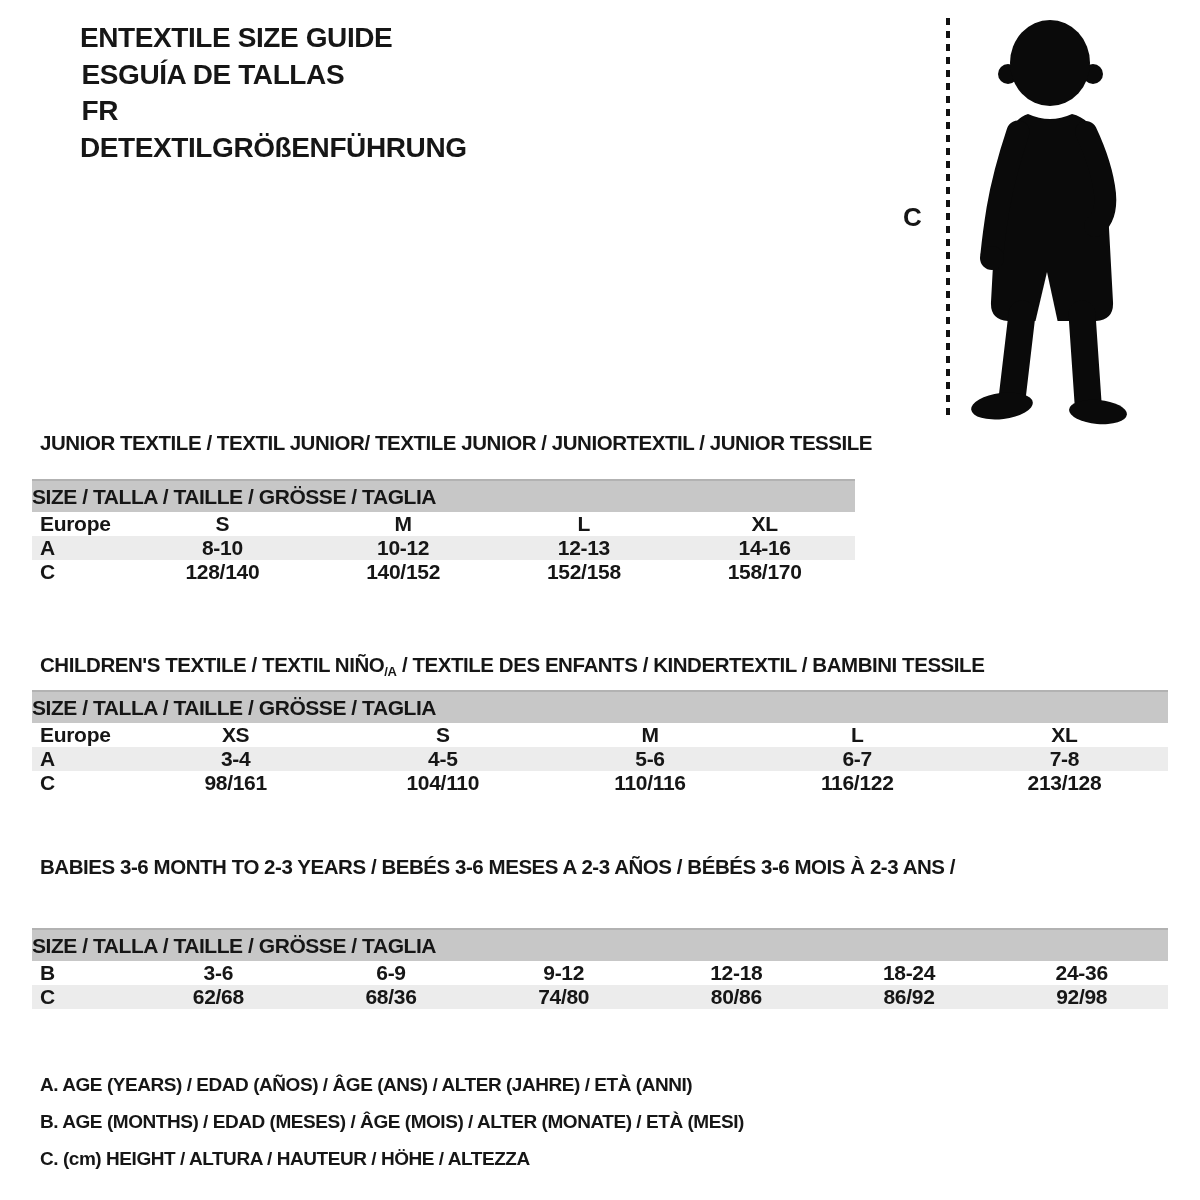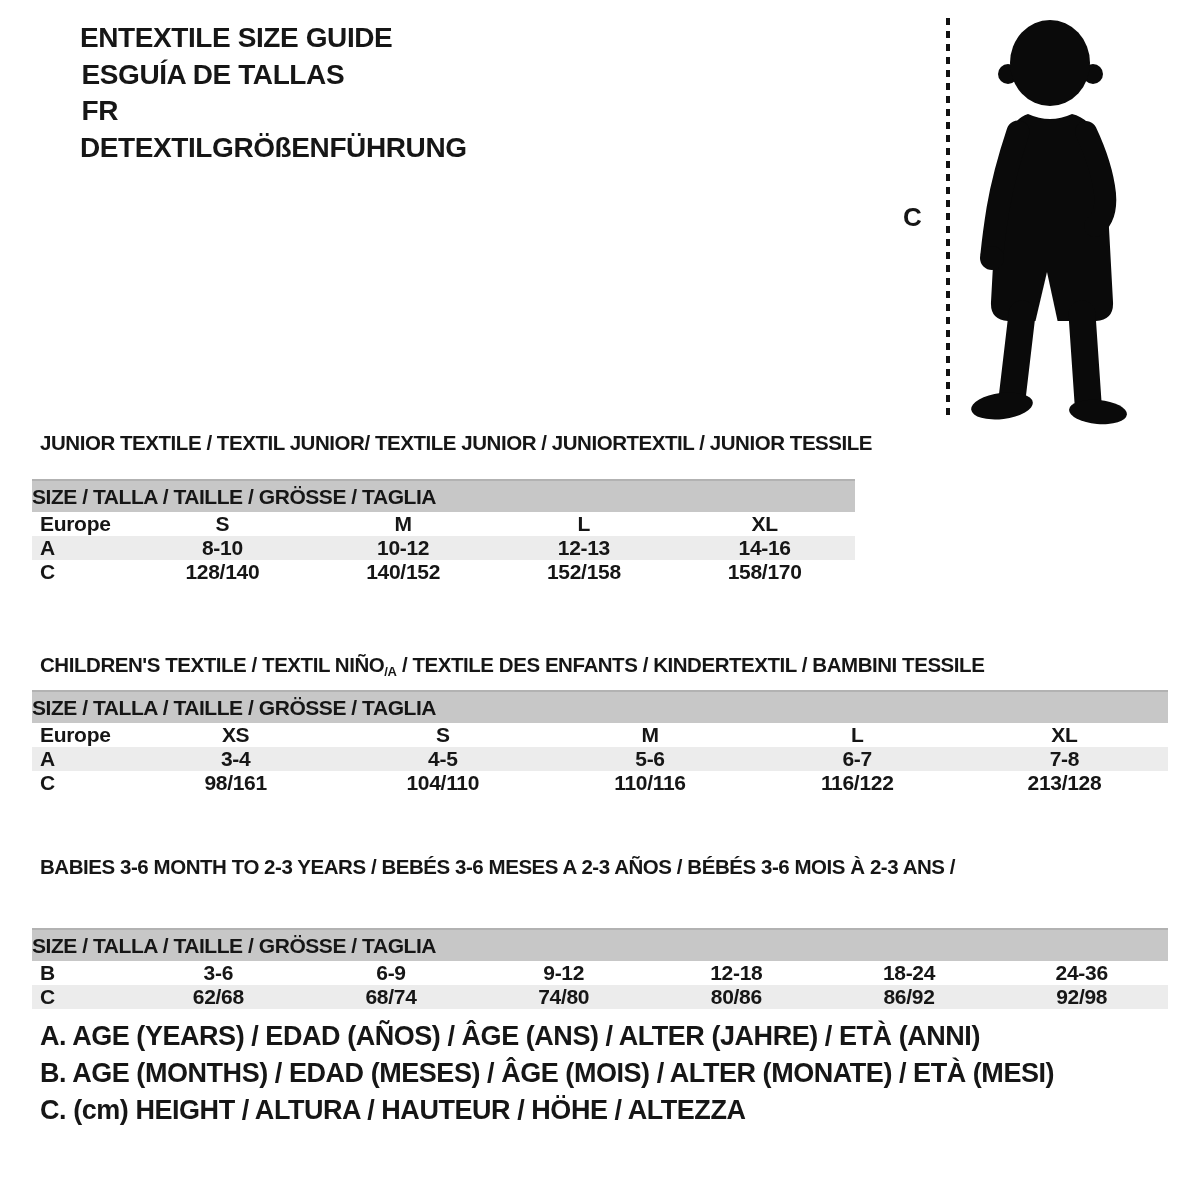--- a/index.html
+++ b/index.html
@@ -34,21 +34,21 @@
   #t3{left:32px;top:928px;width:1136px;}
   .size-bar{background:#c7c7c7;border-top:2px solid #b2b2b2;box-sizing:border-box;
     height:33px;display:flex;align-items:center;
     font-size:21px;letter-spacing:-0.45px;}
   .trow{display:flex;height:24px;align-items:center;font-size:21px;letter-spacing:-0.3px;}
   .trow.shade{background:#ececec;}
   .lab{flex:0 0 100px;width:100px;padding-left:8px;box-sizing:border-box;}
   .val{flex:1;text-align:center;}
 
   
-  .footer{position:absolute;left:40px;top:1018px;font-size:27px;line-height:37px;letter-spacing:-0.45px;white-space:nowrap;}
+  .footer{position:absolute;left:40px;top:1066px;font-size:19px;line-height:37px;letter-spacing:-0.45px;white-space:nowrap;}
 </style>
 </head>
 <body>
 
 <div class="page">
 
   <div class="langs">
     <div class="lang-row">
       <span class="lang-code">EN</span>
       <span class="lang-title">TEXTILE SIZE GUIDE</span>
@@ -150,21 +150,21 @@
       <span class="val">3-6</span>
       <span class="val">6-9</span>
       <span class="val">9-12</span>
       <span class="val">12-18</span>
       <span class="val">18-24</span>
       <span class="val">24-36</span>
     </div>
     <div class="trow shade">
       <span class="lab">C</span>
       <span class="val">62/68</span>
-      <span class="val">68/74</span>
+      <span class="val">68/36</span>
       <span class="val">74/80</span>
       <span class="val">80/86</span>
       <span class="val">86/92</span>
       <span class="val">92/98</span>
     </div>
   </div>
 
   <div class="footer">
     <div>A. AGE (YEARS) / EDAD (AÑOS) / ÂGE (ANS) / ALTER (JAHRE) / ETÀ (ANNI)</div>
     <div>B. AGE (MONTHS) / EDAD (MESES) / ÂGE (MOIS) / ALTER (MONATE) / ETÀ (MESI)</div>

